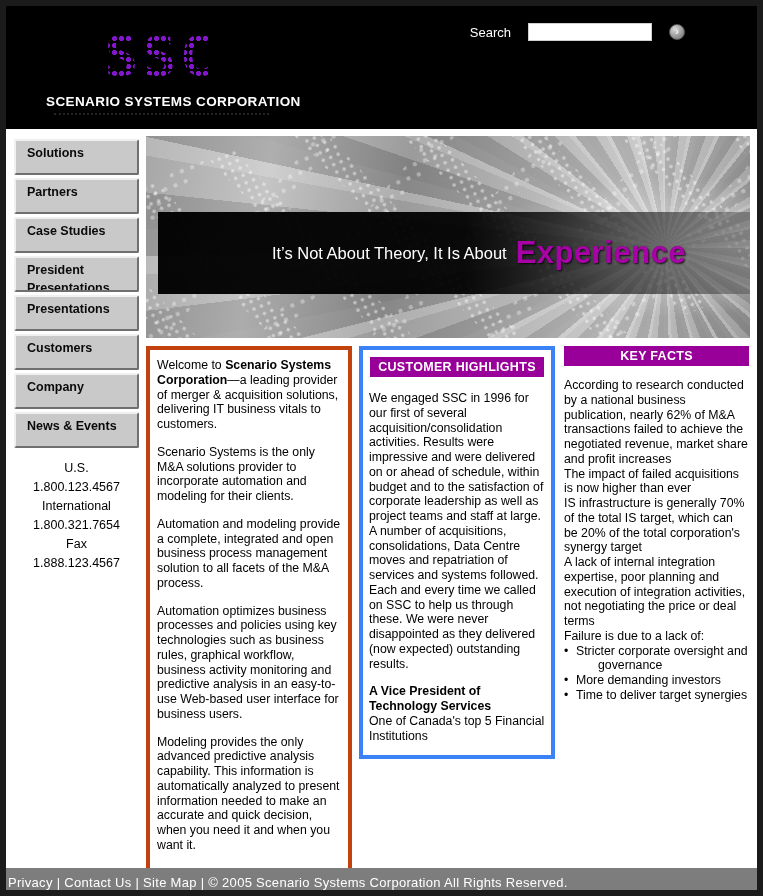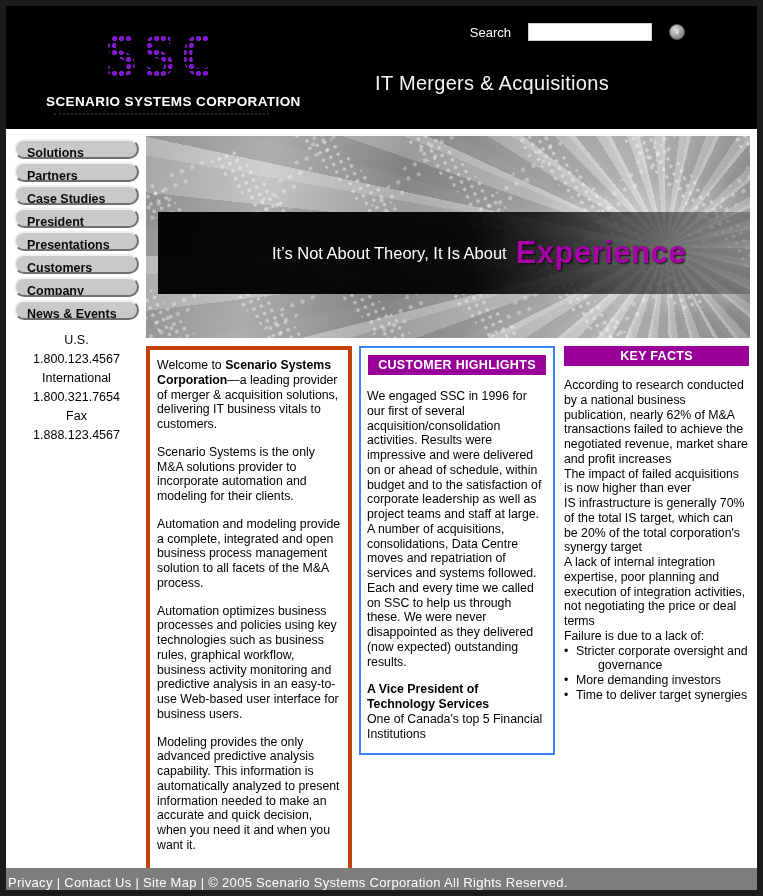--- a/index.html
+++ b/index.html
@@ -64,25 +64,25 @@
   }
 
   .header-gap { height: 7px; background: #ffffff; flex: 0 0 auto; }
 
   
   .body-row { flex: 1 1 auto; display: flex; overflow: hidden; background: #fff; }
 
   
   .sidebar { width: 140px; flex: 0 0 auto; padding: 3px 7px 0 8px; }
   .nav-btn {
-    height: 20px; margin-bottom: 3px; overflow: hidden;
+    height: 36px; margin-bottom: 3px; overflow: hidden;
     background: #c9c9c9;
     border-top: 2px solid #f0f0f0; border-left: 2px solid #f0f0f0;
     border-right: 2px solid #6f6f6f; border-bottom: 2px solid #6f6f6f;
-    border-radius: 10px;
+    border-radius: 2px;
     font-weight: bold; font-size: 12.5px; color: #0a0a0a;
     padding: 3px 0 0 11px; cursor: pointer;
   }
   .nav-btn .nav-line { display: block; line-height: 18px; white-space: nowrap; }
   .nav-btn .nav-clip { display: block; line-height: 18px; white-space: nowrap; }
 
   .contact { margin-top: 11px; text-align: center; font-size: 12.5px; color: #000; line-height: 19px; }
 
   
   .main { flex: 1 1 auto; padding-right: 7px; overflow: hidden; }
@@ -127,21 +127,21 @@
     letter-spacing: 0.5px; white-space: nowrap;
     text-shadow: 1px 1px 2px rgba(0,0,0,0.85);
   }
 
   
   .columns { display: flex; gap: 7px; margin-top: 8px; align-items: flex-start; }
   .col { font-size: 12.3px; line-height: 1.2; color: #000; }
   .col p { margin-bottom: 13px; }
   .col p:last-child { margin-bottom: 0; }
   .col-welcome { width: 206px; flex: 0 0 auto; border: 4px solid #c2410c; padding: 8px 6px 22px 7px; }
-  .col-highlights { width: 196px; flex: 0 0 auto; border: 2px solid #3b82f6; padding: 6px 6px 12px 6px; }
+  .col-highlights { width: 196px; flex: 0 0 auto; border: 4px solid #3b82f6; padding: 6px 6px 12px 6px; }
   .col-facts { flex: 1 1 auto; padding: 0 1px 0 2px; }
   .panel-header {
     height: 20px; line-height: 20px; background: #990099; color: #ffffff;
     font-weight: bold; font-size: 12.5px; text-align: center; letter-spacing: 0.3px;
     margin-bottom: 12px;
   }
   .col-highlights .panel-header { margin: 1px 1px 14px 1px; }
   .attribution b { display: block; }
   .fact { margin: 0; }
   .bullet-item { padding-left: 34px; text-indent: -34px; }
@@ -167,21 +167,20 @@
       <div class="company-name">SCENARIO SYSTEMS CORPORATION</div>
       <div class="logo-reflection"></div>
     </div>
     <div class="search-bar">
       <span class="search-label">Search</span>
       <input class="search-input" type="text" value="" style="">
       <div class="search-go">
         <span>›</span>
       </div>
     </div>
-    <div class="header-tagline">IT Mergers &amp; Acquisitions</div>
   </div>
 
   <div class="header-gap"></div>
 
   <div class="body-row">
 
     <div class="sidebar">
       <div class="nav-btn">
         <span class="nav-line">Solutions</span>
       </div>

